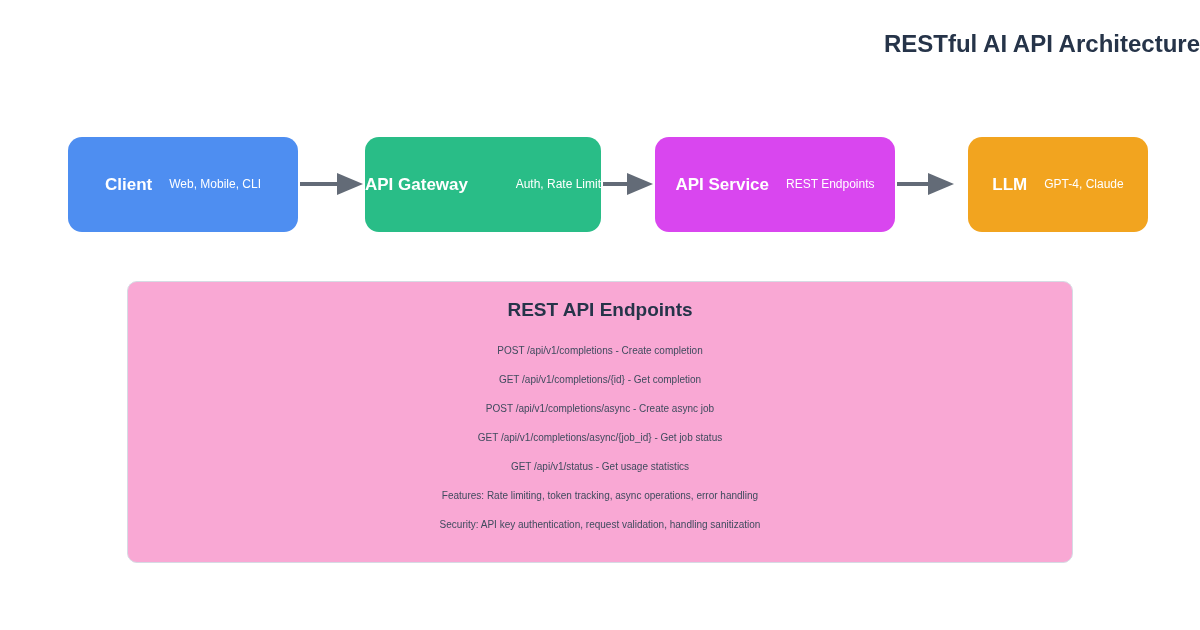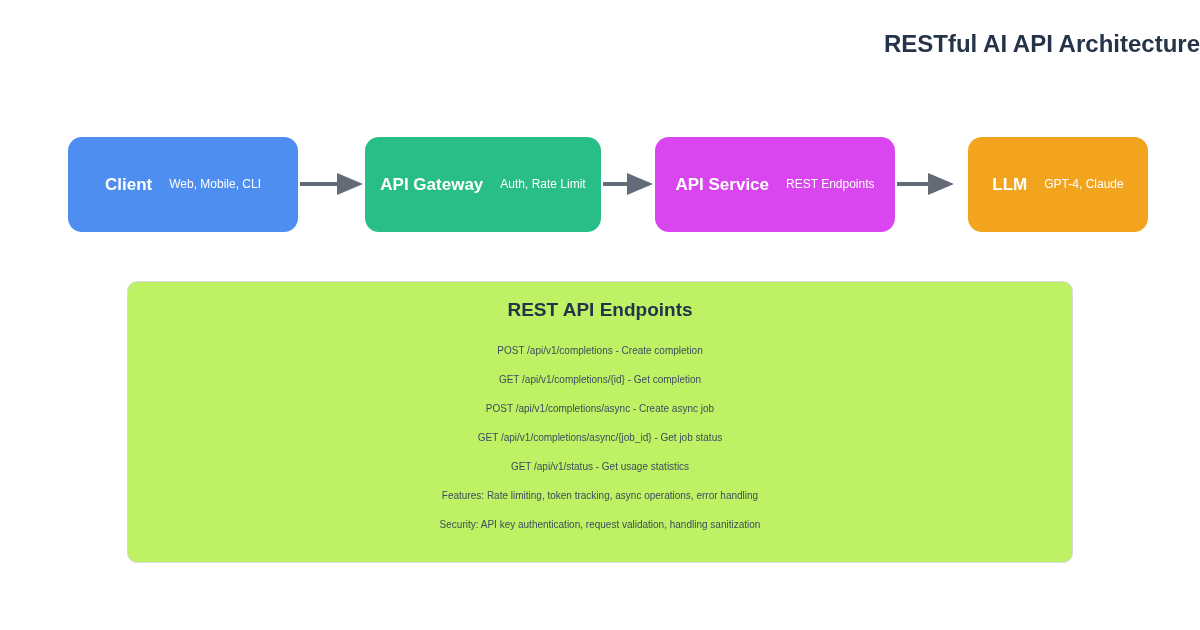--- a/index.html
+++ b/index.html
@@ -42,21 +42,21 @@
   .node-label {
     font-size: 17px;
     font-weight: bold;
     line-height: 17px;
   }
   .node-sublabel {
     font-size: 12px;
     line-height: 15px;
   }
   .node-client      { left: 68px;  width: 230px; }
-  .node-api-gateway { left: 365px; width: 236px; }
+  .node-api-gateway { left: 365px; width: 236px; justify-content: space-between; }
   .node-api-service { left: 655px; width: 240px; }
   .node-llm         { left: 956px; width: 180px; margin-left: 12px; }
   .arrow {
     position: absolute;
     top: 173px;
     height: 22px;
     display: flex;
     align-items: center;
   }
   .arrow-1 { left: 300px; width: 63px; }
@@ -74,21 +74,21 @@
     border-bottom: 11px solid transparent;
     border-left: 26px solid #636b77;
   }
   .endpoints-panel {
     position: absolute;
     left: 127px;
     top: 281px;
     width: 946px;
     height: 282px;
     box-sizing: border-box;
-    background: #bef264;
+    background: #f9a8d4;
     border: 1.5px solid #d6dbe4;
     border-radius: 10px;
     padding-top: 16px;
     text-align: center;
   }
   .panel-title {
     font-size: 19px;
     font-weight: bold;
     color: #263449;
     line-height: 24px;

